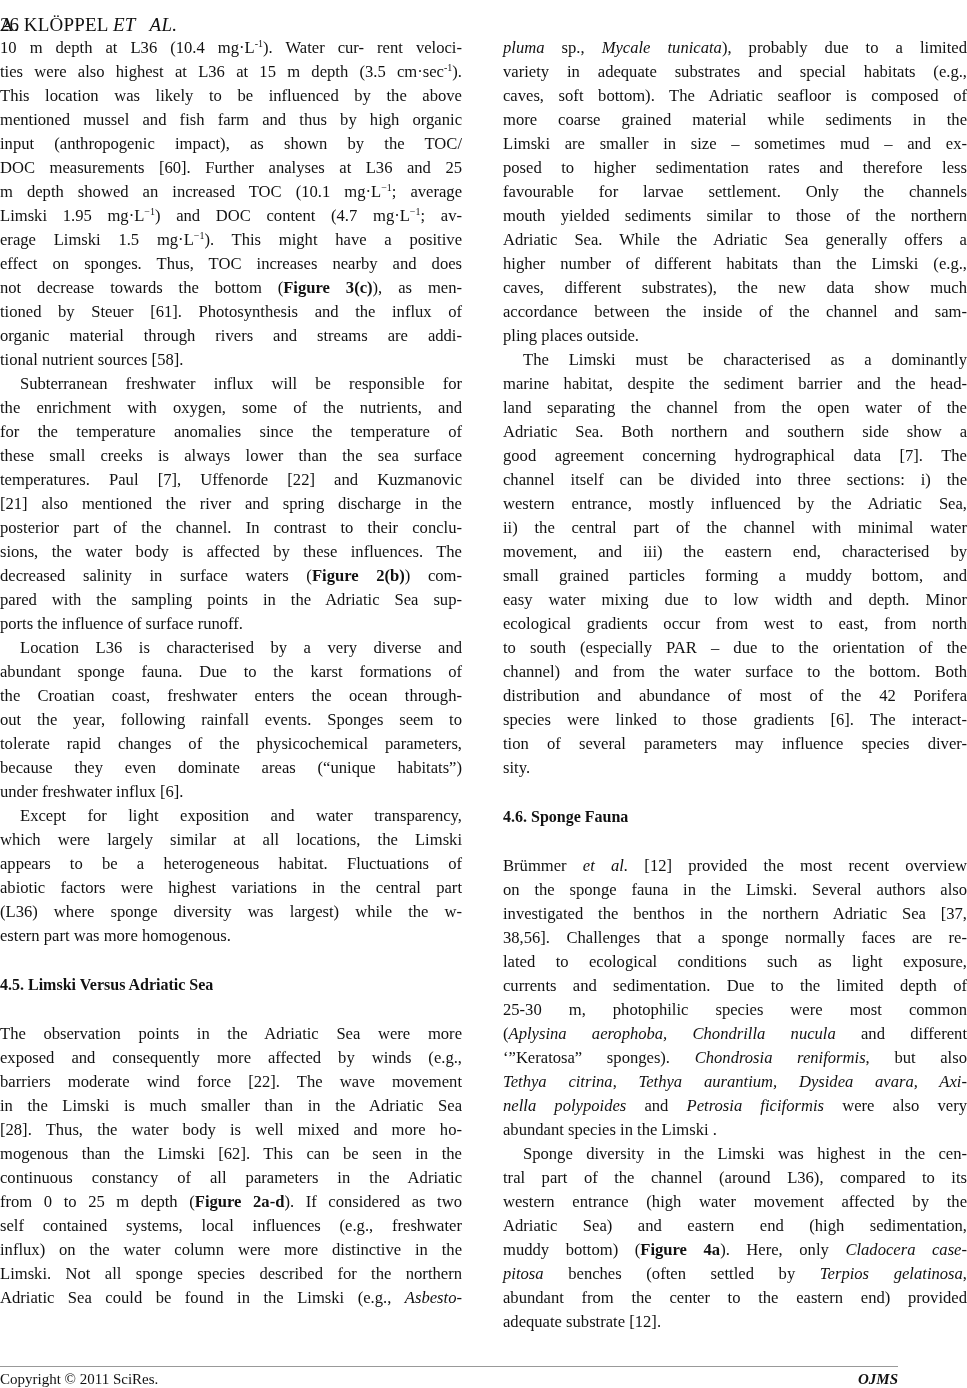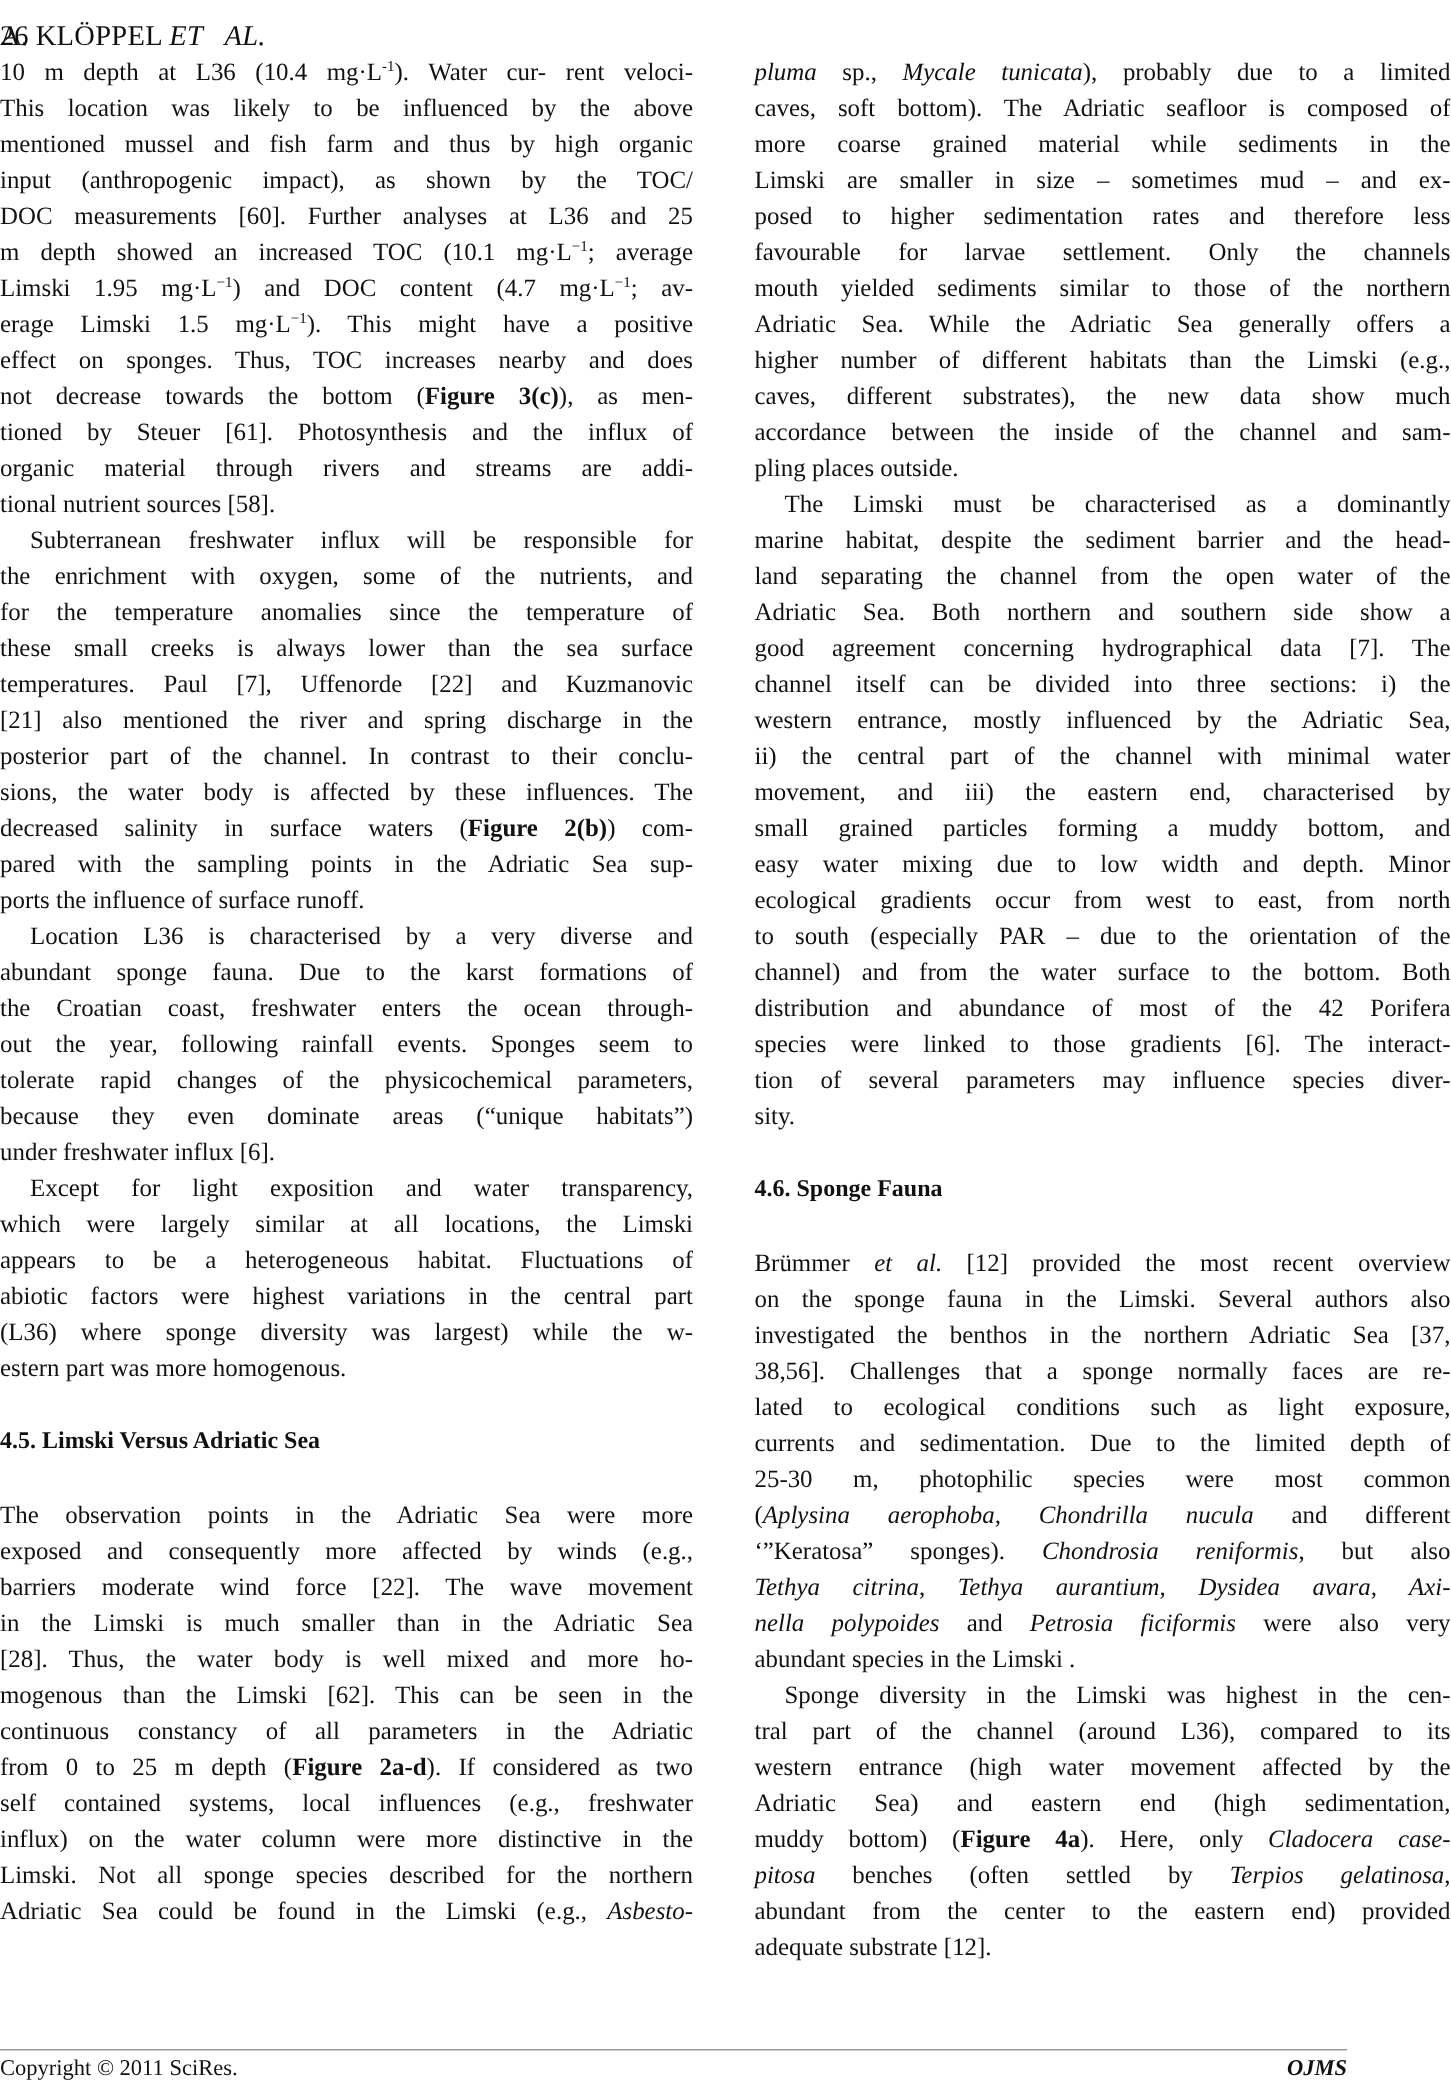--- a/index.html
+++ b/index.html
@@ -48,20 +48,21 @@
 <div class="header">
   <span class="page-num">26</span>
   <div class="running-head">
     <span>A. KLÖPPEL</span>
     <span class="it" style="white-space:pre">ET   AL.</span>
   </div>
 </div>
 
 <div class="col col-left">
     <div class="line"><span>10 m depth at L36 (10.4 mg·L</span><sup>-1</sup><span>). Water cur- rent veloci-</span></div>
+    <div class="line"><span>ties were also highest at L36 at 15 m depth (3.5 cm·sec</span><sup>-1</sup><span>).</span></div>
     <div class="line"><span>This location was likely to be influenced by the above</span></div>
     <div class="line"><span>mentioned mussel and fish farm and thus by high organic</span></div>
     <div class="line"><span>input (anthropogenic impact), as shown by the TOC/</span></div>
     <div class="line"><span>DOC measurements [60]. Further analyses at L36 and 25</span></div>
     <div class="line"><span>m depth showed an increased TOC (10.1 mg·L</span><sup>−1</sup><span>; average</span></div>
     <div class="line"><span>Limski 1.95 mg·L</span><sup>−1</sup><span>) and DOC content (4.7 mg·L</span><sup>−1</sup><span>; av-</span></div>
     <div class="line"><span>erage Limski 1.5 mg·L</span><sup>−1</sup><span>). This might have a positive</span></div>
     <div class="line"><span>effect on sponges. Thus, TOC increases nearby and does</span></div>
     <div class="line"><span>not decrease towards the bottom (</span><span class="b">Figure 3(c)</span><span>), as men-</span></div>
     <div class="line"><span>tioned by Steuer [61]. Photosynthesis and the influx of</span></div>
@@ -102,20 +103,21 @@
     <div class="line"><span>mogenous than the Limski [62]. This can be seen in the</span></div>
     <div class="line"><span>continuous constancy of all parameters in the Adriatic</span></div>
     <div class="line"><span>from 0 to 25 m depth (</span><span class="b">Figure 2a-d</span><span>). If considered as two</span></div>
     <div class="line"><span>self contained systems, local influences (e.g., freshwater</span></div>
     <div class="line"><span>influx) on the water column were more distinctive in the</span></div>
     <div class="line"><span>Limski. Not all sponge species described for the northern</span></div>
     <div class="line"><span>Adriatic Sea could be found in the Limski (e.g., </span><span class="i">Asbesto-</span></div>
   </div>
 <div class="col col-right">
     <div class="line"><span class="i">pluma</span><span> sp., </span><span class="i">Mycale tunicata</span><span>), probably due to a limited</span></div>
+    <div class="line"><span>variety in adequate substrates and special habitats (e.g.,</span></div>
     <div class="line"><span>caves, soft bottom). The Adriatic seafloor is composed of</span></div>
     <div class="line"><span>more coarse grained material while sediments in the</span></div>
     <div class="line"><span>Limski are smaller in size – sometimes mud – and ex-</span></div>
     <div class="line"><span>posed to higher sedimentation rates and therefore less</span></div>
     <div class="line"><span>favourable for larvae settlement. Only the channels</span></div>
     <div class="line"><span>mouth yielded sediments similar to those of the northern</span></div>
     <div class="line"><span>Adriatic Sea. While the Adriatic Sea generally offers a</span></div>
     <div class="line"><span>higher number of different habitats than the Limski (e.g.,</span></div>
     <div class="line"><span>caves, different substrates), the new data show much</span></div>
     <div class="line"><span>accordance between the inside of the channel and sam-</span></div>

